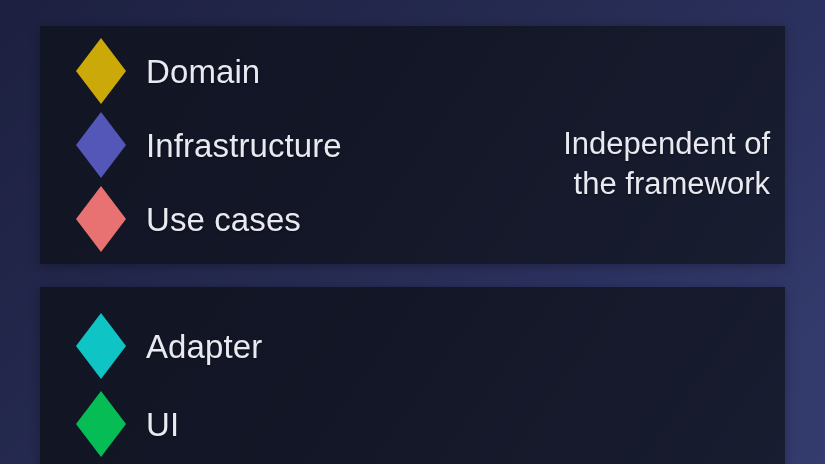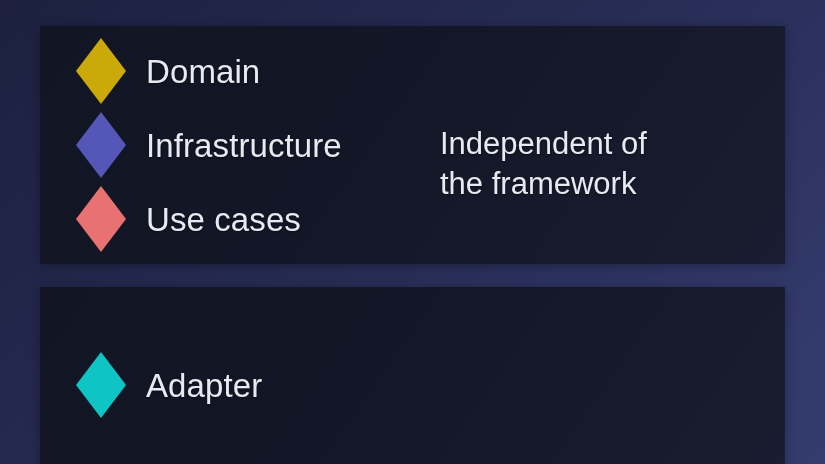--- a/index.html
+++ b/index.html
@@ -100,21 +100,21 @@
     text-shadow: 0 1px 2px rgba(0,0,0,0.45);
   }
 
   
   .caption {
     position: absolute;
     color: #e9eaf1;
     font-size: 31px;
     font-weight: 300;
     line-height: 1.28;
-    text-align: left;
+    text-align: right;
     white-space: pre-line;
     text-shadow: 0 1px 2px rgba(0,0,0,0.45);
   }
   #caption-top {
     left: 400px;
     width: 330px;
     top: 98px;
   }
   #caption-bottom {
     left: 400px;
@@ -166,20 +166,26 @@
 
       <div class="legend-col">
 
         <div class="legend-row">
           <span class="diamond-wrap">
             <span class="diamond" style="background:#0fc4c4"></span>
           </span>
           <span class="legend-label">Adapter</span>
         </div>
 
+        <div class="legend-row">
+          <span class="diamond-wrap">
+            <span class="diamond" style="background:#06bc55"></span>
+          </span>
+          <span class="legend-label">UI</span>
+        </div>
 
       </div>
 
 
     </div>
   </section>
 
 </div>
 
 </body></html>

